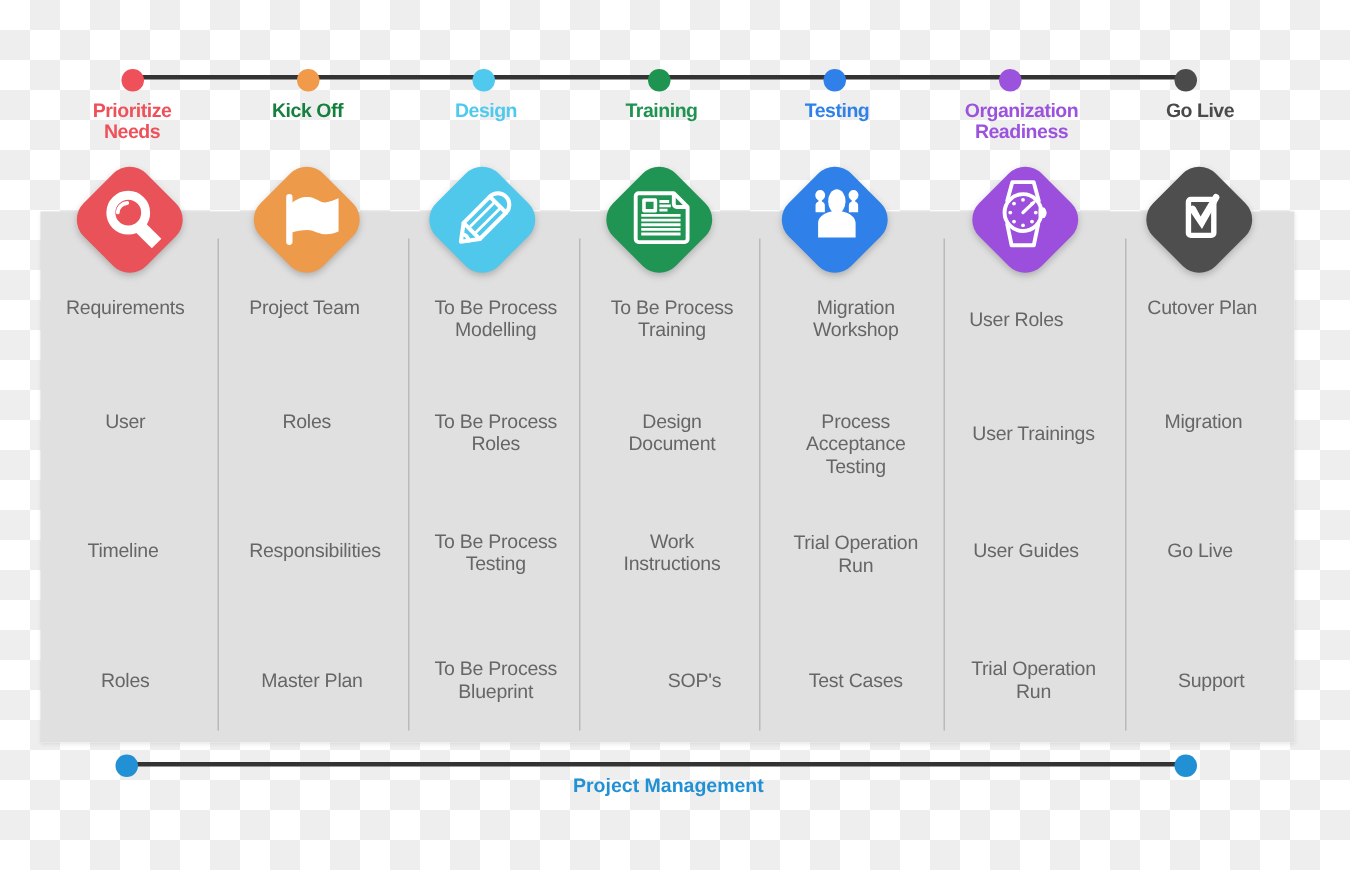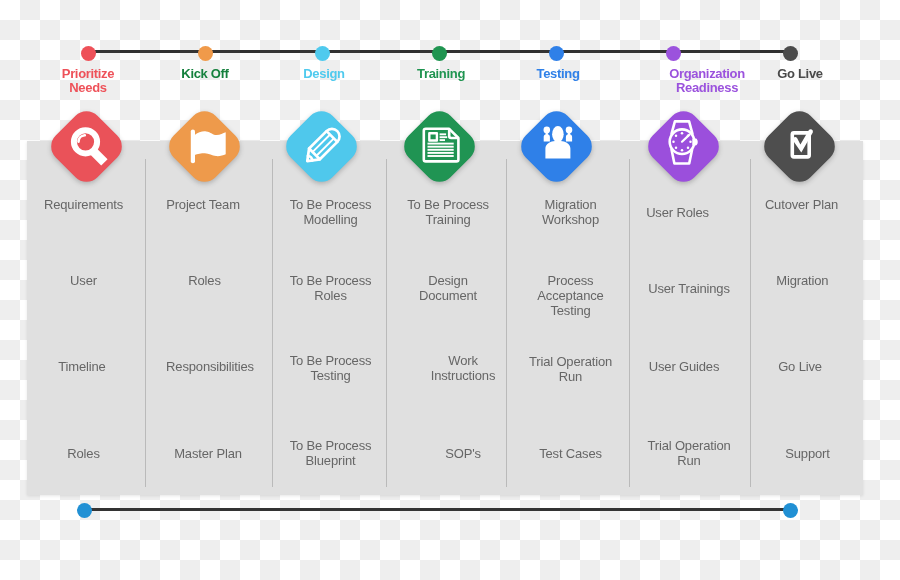--- a/index.html
+++ b/index.html
@@ -107,21 +107,21 @@
 Needs</div>
       <div class="tl-dot" style="left: 205px; background: rgb(240, 154, 74);"></div>
       <div class="tl-label" style="left: 205px; color: #15803d;">Kick Off</div>
       <div class="tl-dot" style="left: 322px; background: rgb(79, 202, 238);"></div>
       <div class="tl-label" style="left: 324px; color: rgb(79, 202, 238);">Design</div>
       <div class="tl-dot" style="left: 439px; background: rgb(31, 148, 80);"></div>
       <div class="tl-label" style="left: 441px; color: rgb(31, 148, 80);">Training</div>
       <div class="tl-dot" style="left: 556px; background: rgb(47, 128, 232);"></div>
       <div class="tl-label" style="left: 558px; color: rgb(47, 128, 232);">Testing</div>
       <div class="tl-dot" style="left: 673px; background: rgb(155, 82, 221);"></div>
-      <div class="tl-label" style="left: 681px; color: rgb(155, 82, 221); padding-left: 26px;">Organization
+      <div class="tl-label" style="left: 681px; color: rgb(155, 82, 221);">Organization
 Readiness</div>
       <div class="tl-dot" style="left: 790px; background: rgb(74, 74, 74);"></div>
       <div class="tl-label" style="left: 800px; color: rgb(74, 74, 74);">Go Live</div>
     </div>
 
   <div id="icons">
       <div class="icon-wrap" style="left: 86.8px;">
         <div class="icon-dia-sh"></div>
         <div class="icon-dia" style="background:#ea5259"></div>
         <div class="icon-glyph">
@@ -248,21 +248,21 @@
       <div class="cell" style="left: 271.5px; width: 118px; top: 272.6px; white-space: pre;">To Be Process
 Roles</div>
       <div class="cell" style="left: 271.5px; width: 118px; top: 353.2px; white-space: pre;">To Be Process
 Testing</div>
       <div class="cell" style="left: 271.5px; width: 118px; top: 437.5px; white-space: pre;">To Be Process
 Blueprint</div>
       <div class="cell" style="left: 387px; width: 122px; top: 196.8px; white-space: pre;">To Be Process
 Training</div>
       <div class="cell" style="left: 387px; width: 122px; top: 272.6px; white-space: pre;">Design
 Document</div>
-      <div class="cell" style="left: 402px; width: 122px; top: 353.2px; white-space: pre;">Work
+      <div class="cell" style="left: 387px; width: 122px; top: 353.2px; white-space: pre;">Work
 Instructions</div>
       <div class="cell" style="left: 402px; width: 122px; top: 445.9px; white-space: pre;">SOP's</div>
       <div class="cell" style="left: 508.5px; width: 124px; top: 196.8px; white-space: pre;">Migration
 Workshop</div>
       <div class="cell" style="left: 508.5px; width: 124px; top: 272.6px; white-space: pre;">Process
 Acceptance
 Testing</div>
       <div class="cell" style="left: 508.5px; width: 124px; top: 353.7px; white-space: pre;">Trial Operation
 Run</div>
       <div class="cell" style="left: 508.5px; width: 124px; top: 445.9px; white-space: pre;">Test Cases</div>
@@ -273,14 +273,15 @@
 Run</div>
       <div class="cell" style="left: 744.5px; width: 114px; top: 196.8px; white-space: pre;">Cutover Plan</div>
       <div class="cell" style="left: 745.3px; width: 114px; top: 272.6px; white-space: pre;">Migration</div>
       <div class="cell" style="left: 743px; width: 114px; top: 359.4px; white-space: pre;">Go Live</div>
       <div class="cell" style="left: 750.5px; width: 114px; top: 445.9px; white-space: pre;">Support</div>
     </div>
 
   <div class="ft-line"></div>
   <div class="ft-dot" style="left:76.5px"></div>
   <div class="ft-dot" style="left:783px"></div>
+  <div class="ft-label">Project Management</div>
 
 </div>
 
 </body></html>

